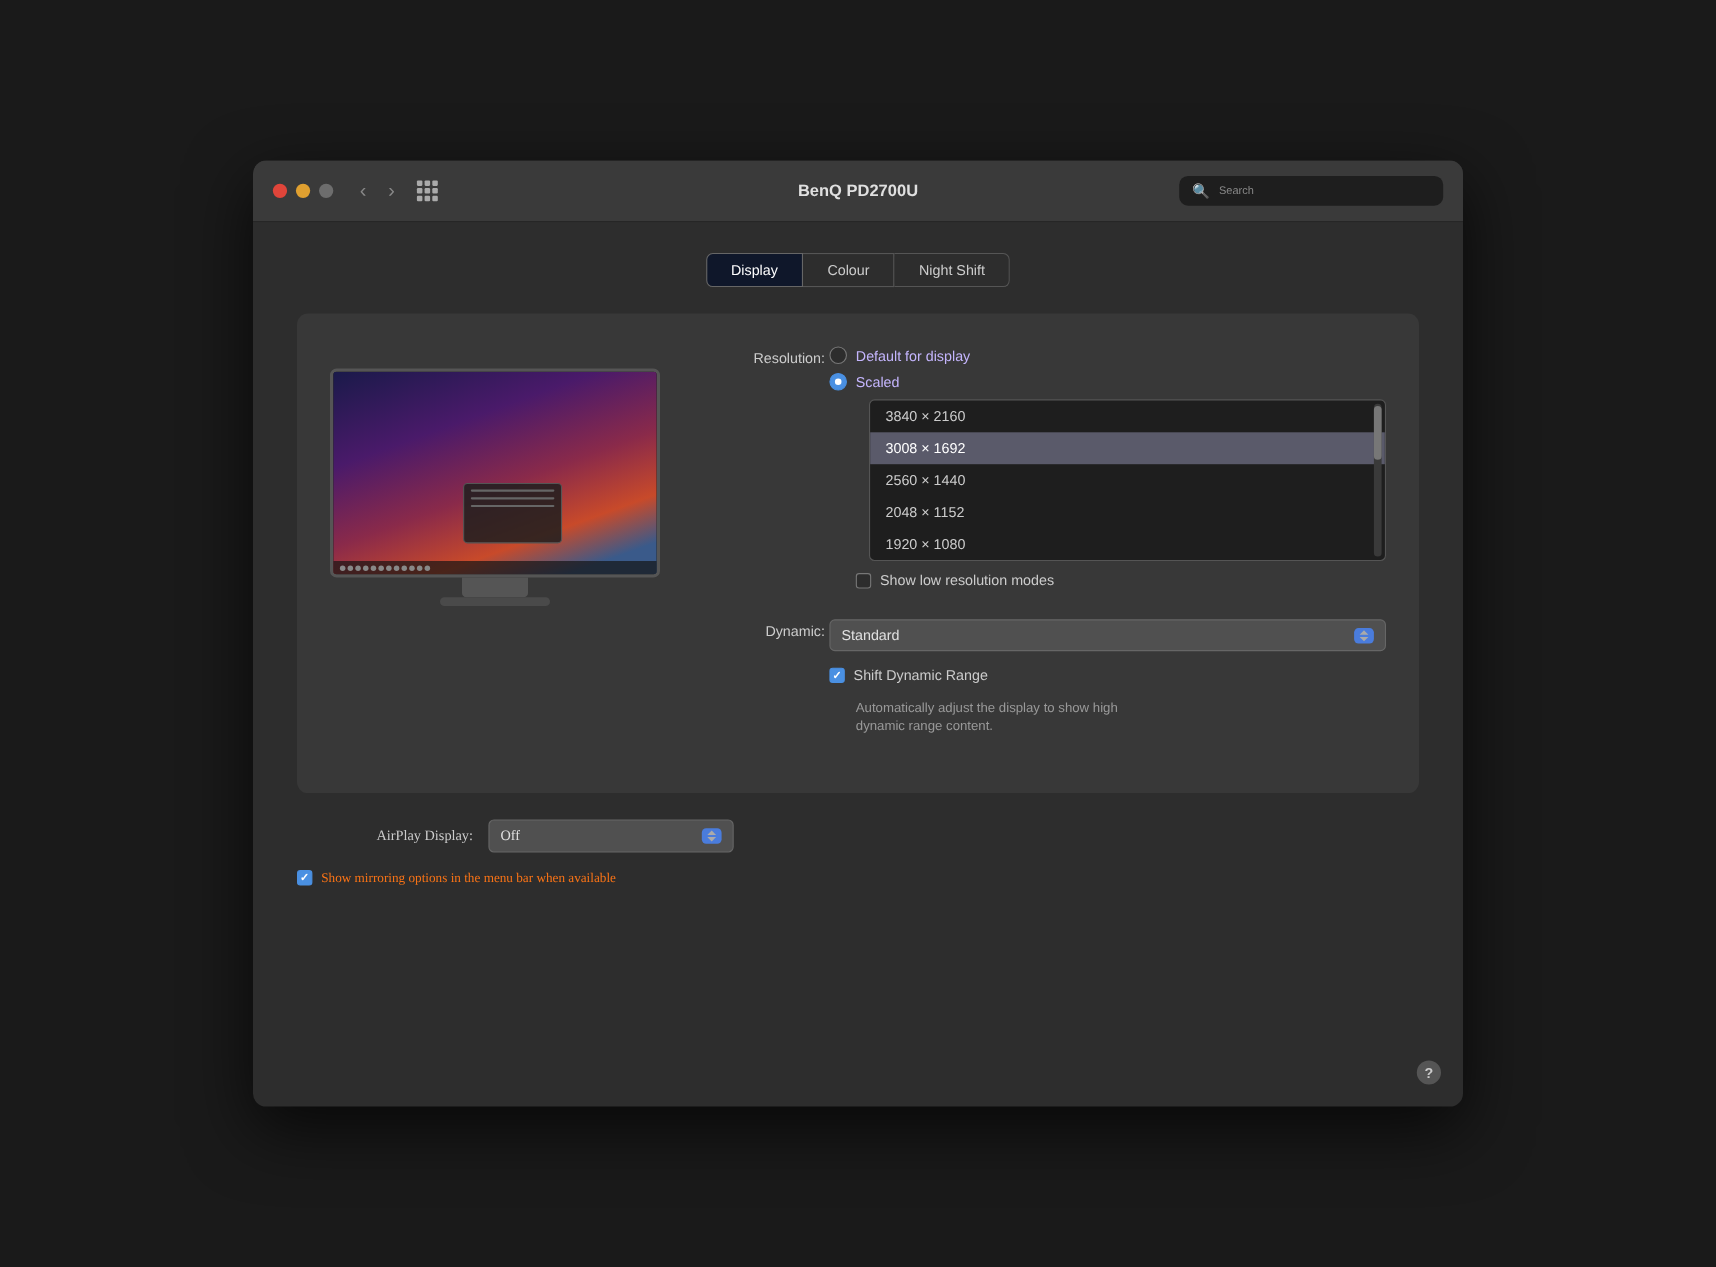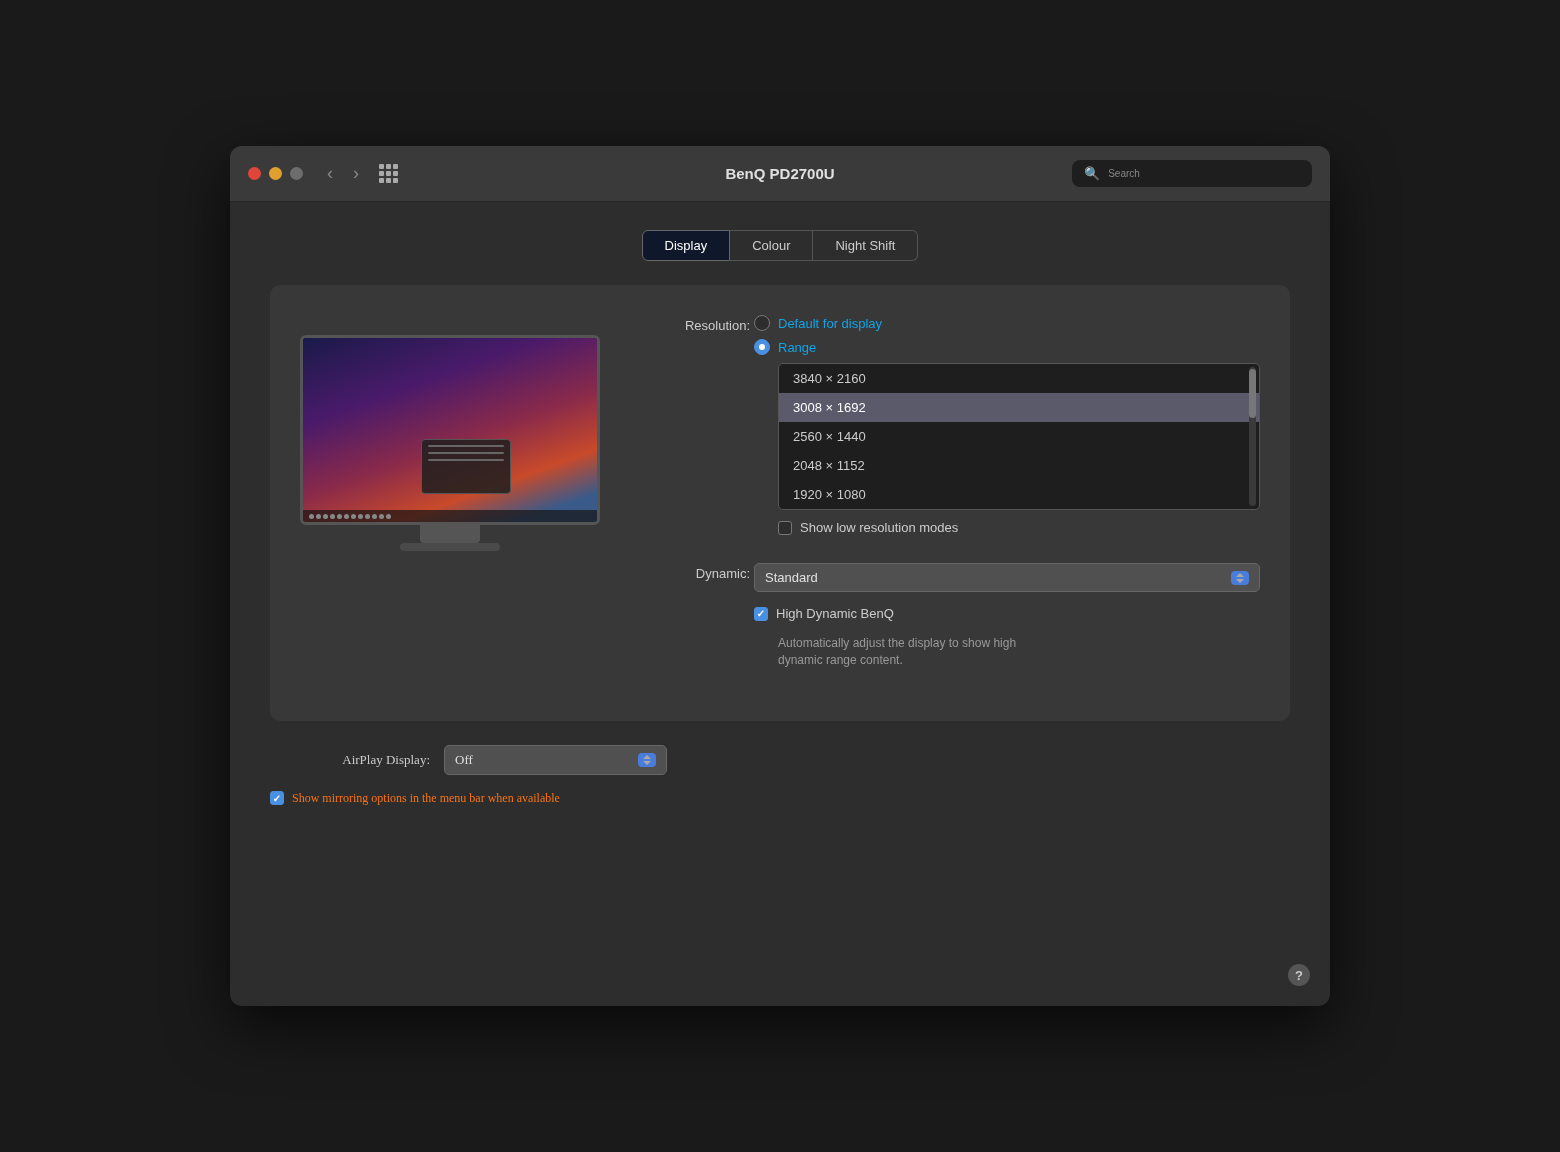--- a/index.html
+++ b/index.html
@@ -265,21 +265,21 @@
       background: #4a90e2;
     }
     .radio-btn.checked::after {
       content: '';
       width: 6px;
       height: 6px;
       background: white;
       border-radius: 50%;
     }
     .radio-label {
-      color: #0ea5e9;
+      color: #c4b5fd;
       font-size: 13px;
     }
 
     
     .resolution-list {
       background: #1e1e1e;
       border-radius: 5px;
       border: 1px solid #555;
       overflow: hidden;
       margin-bottom: 10px;
@@ -530,24 +530,24 @@
           <div class="setting-label">Resolution:</div>
           <div class="setting-controls">
 
             <div class="radio-row">
               <div class="radio-btn"></div>
               <span class="radio-label">Default for display</span>
             </div>
 
             <div class="radio-row">
               <div class="radio-btn checked"></div>
-              <span class="radio-label">Range</span>
-            </div>
-
-            <div class="resolution-list" style="margin-left:24px;">
+              <span class="radio-label">Scaled</span>
+            </div>
+
+            <div class="resolution-list" style="margin-left:36px;">
               <div class="resolution-list-inner">
                 <div class="res-item">3840 × 2160</div>
                 <div class="res-item selected">3008 × 1692</div>
                 <div class="res-item">2560 × 1440</div>
                 <div class="res-item">2048 × 1152</div>
                 <div class="res-item">1920 × 1080</div>
               </div>
               <div class="res-scrollbar">
                 <div class="res-scrollbar-thumb"></div>
               </div>
@@ -572,21 +572,21 @@
             </div>
           </div>
         </div>
 
         <div class="setting-row">
           <div class="setting-label"></div>
           <div class="setting-controls">
             <div class="hdr-section">
               <div class="checkbox-row">
                 <div class="checkbox checked"></div>
-                <span class="checkbox-label">High Dynamic BenQ</span>
+                <span class="checkbox-label">Shift Dynamic Range</span>
               </div>
               <div class="hdr-desc">Automatically adjust the display to show high<br>dynamic range content.</div>
             </div>
           </div>
         </div>
       </div>
     </div>
 
     <div class="bottom-section">
 

